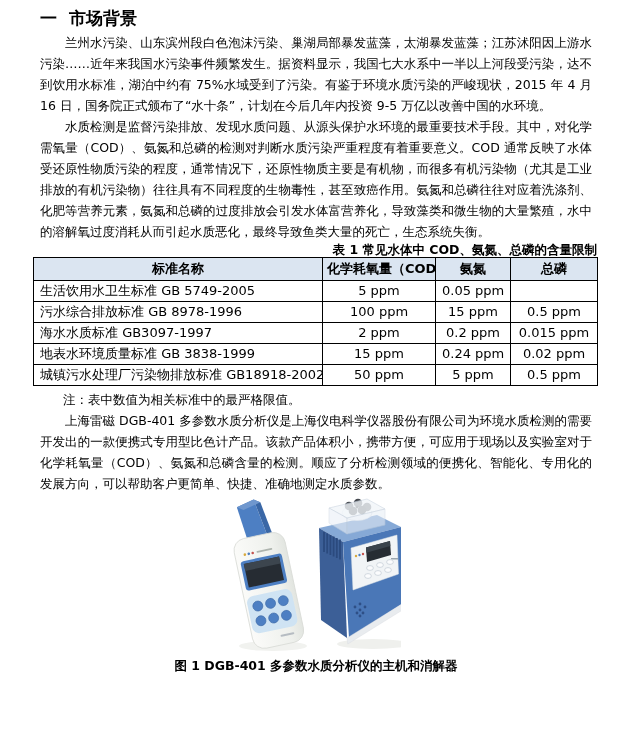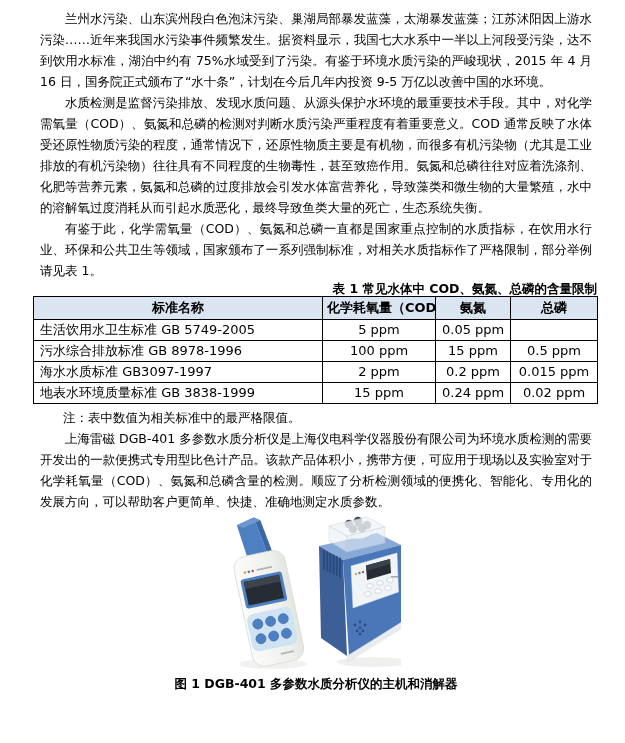--- a/index.html
+++ b/index.html
@@ -69,24 +69,24 @@
     font-weight:bold;
     line-height:20px;
     margin-top:2px;
   }
 </style>
 </head>
 <body>
 
 <div class="page">
 
+  <h1 class="doc-title">一 市场背景</h1>
 
   <p class="para">兰州水污染、山东滨州段白色泡沫污染、巢湖局部暴发蓝藻，太湖暴发蓝藻；江苏沭阳因上游水污染……近年来我国水污染事件频繁发生。据资料显示，我国七大水系中一半以上河段受污染，达不到饮用水标准，湖泊中约有 75%水域受到了污染。有鉴于环境水质污染的严峻现状，2015 年 4 月 16 日，国务院正式颁布了“水十条”，计划在今后几年内投资 9-5 万亿以改善中国的水环境。</p>
   <p class="para">水质检测是监督污染排放、发现水质问题、从源头保护水环境的最重要技术手段。其中，对化学需氧量（COD）、氨氮和总磷的检测对判断水质污染严重程度有着重要意义。COD 通常反映了水体受还原性物质污染的程度，通常情况下，还原性物质主要是有机物，而很多有机污染物（尤其是工业排放的有机污染物）往往具有不同程度的生物毒性，甚至致癌作用。氨氮和总磷往往对应着洗涤剂、化肥等营养元素，氨氮和总磷的过度排放会引发水体富营养化，导致藻类和微生物的大量繁殖，水中的溶解氧过度消耗从而引起水质恶化，最终导致鱼类大量的死亡，生态系统失衡。</p>
-  <p class="para">有鉴于此，化学需氧量（COD）、氨氮和总磷一直都是国家重点控制的水质指标，在饮用水行业、环保和公共卫生等领域，国家颁布了一系列强制标准，对相关水质指标作了严格限制，部分举例请见表 1。</p>
 
   <div class="tbl-title">表 1 常见水体中 COD、氨氮、总磷的含量限制</div>
 
   <table class="limits">
     <colgroup>
       <col style="width:289px">
         <col style="width:113px">
         <col style="width:75px">
         <col style="width:87px">
     </colgroup>
@@ -115,20 +115,26 @@
         <td class="cell-name">海水水质标准 GB3097-1997</td>
         <td class="cell-num">2 ppm</td>
         <td class="cell-num">0.2 ppm</td>
         <td class="cell-num">0.015 ppm</td>
       </tr>
       <tr>
         <td class="cell-name">地表水环境质量标准 GB 3838-1999</td>
         <td class="cell-num">15 ppm</td>
         <td class="cell-num">0.24 ppm</td>
         <td class="cell-num">0.02 ppm</td>
+      </tr>
+      <tr>
+        <td class="cell-name">城镇污水处理厂污染物排放标准 GB18918-2002</td>
+        <td class="cell-num">50 ppm</td>
+        <td class="cell-num">5 ppm</td>
+        <td class="cell-num">0.5 ppm</td>
       </tr>
     </tbody>
   </table>
 
   <div class="tbl-note">注：表中数值为相关标准中的最严格限值。</div>
 
   <p class="para para-product">上海雷磁 DGB-401 多参数水质分析仪是上海仪电科学仪器股份有限公司为环境水质检测的需要开发出的一款便携式专用型比色计产品。该款产品体积小，携带方便，可应用于现场以及实验室对于化学耗氧量（COD）、氨氮和总磷含量的检测。顺应了分析检测领域的便携化、智能化、专用化的发展方向，可以帮助客户更简单、快捷、准确地测定水质参数。</p>
 
   <figure class="device-figure">
     <svg width="170" height="158" viewBox="0 0 170 158" xmlns="http://www.w3.org/2000/svg" aria-hidden="true">

